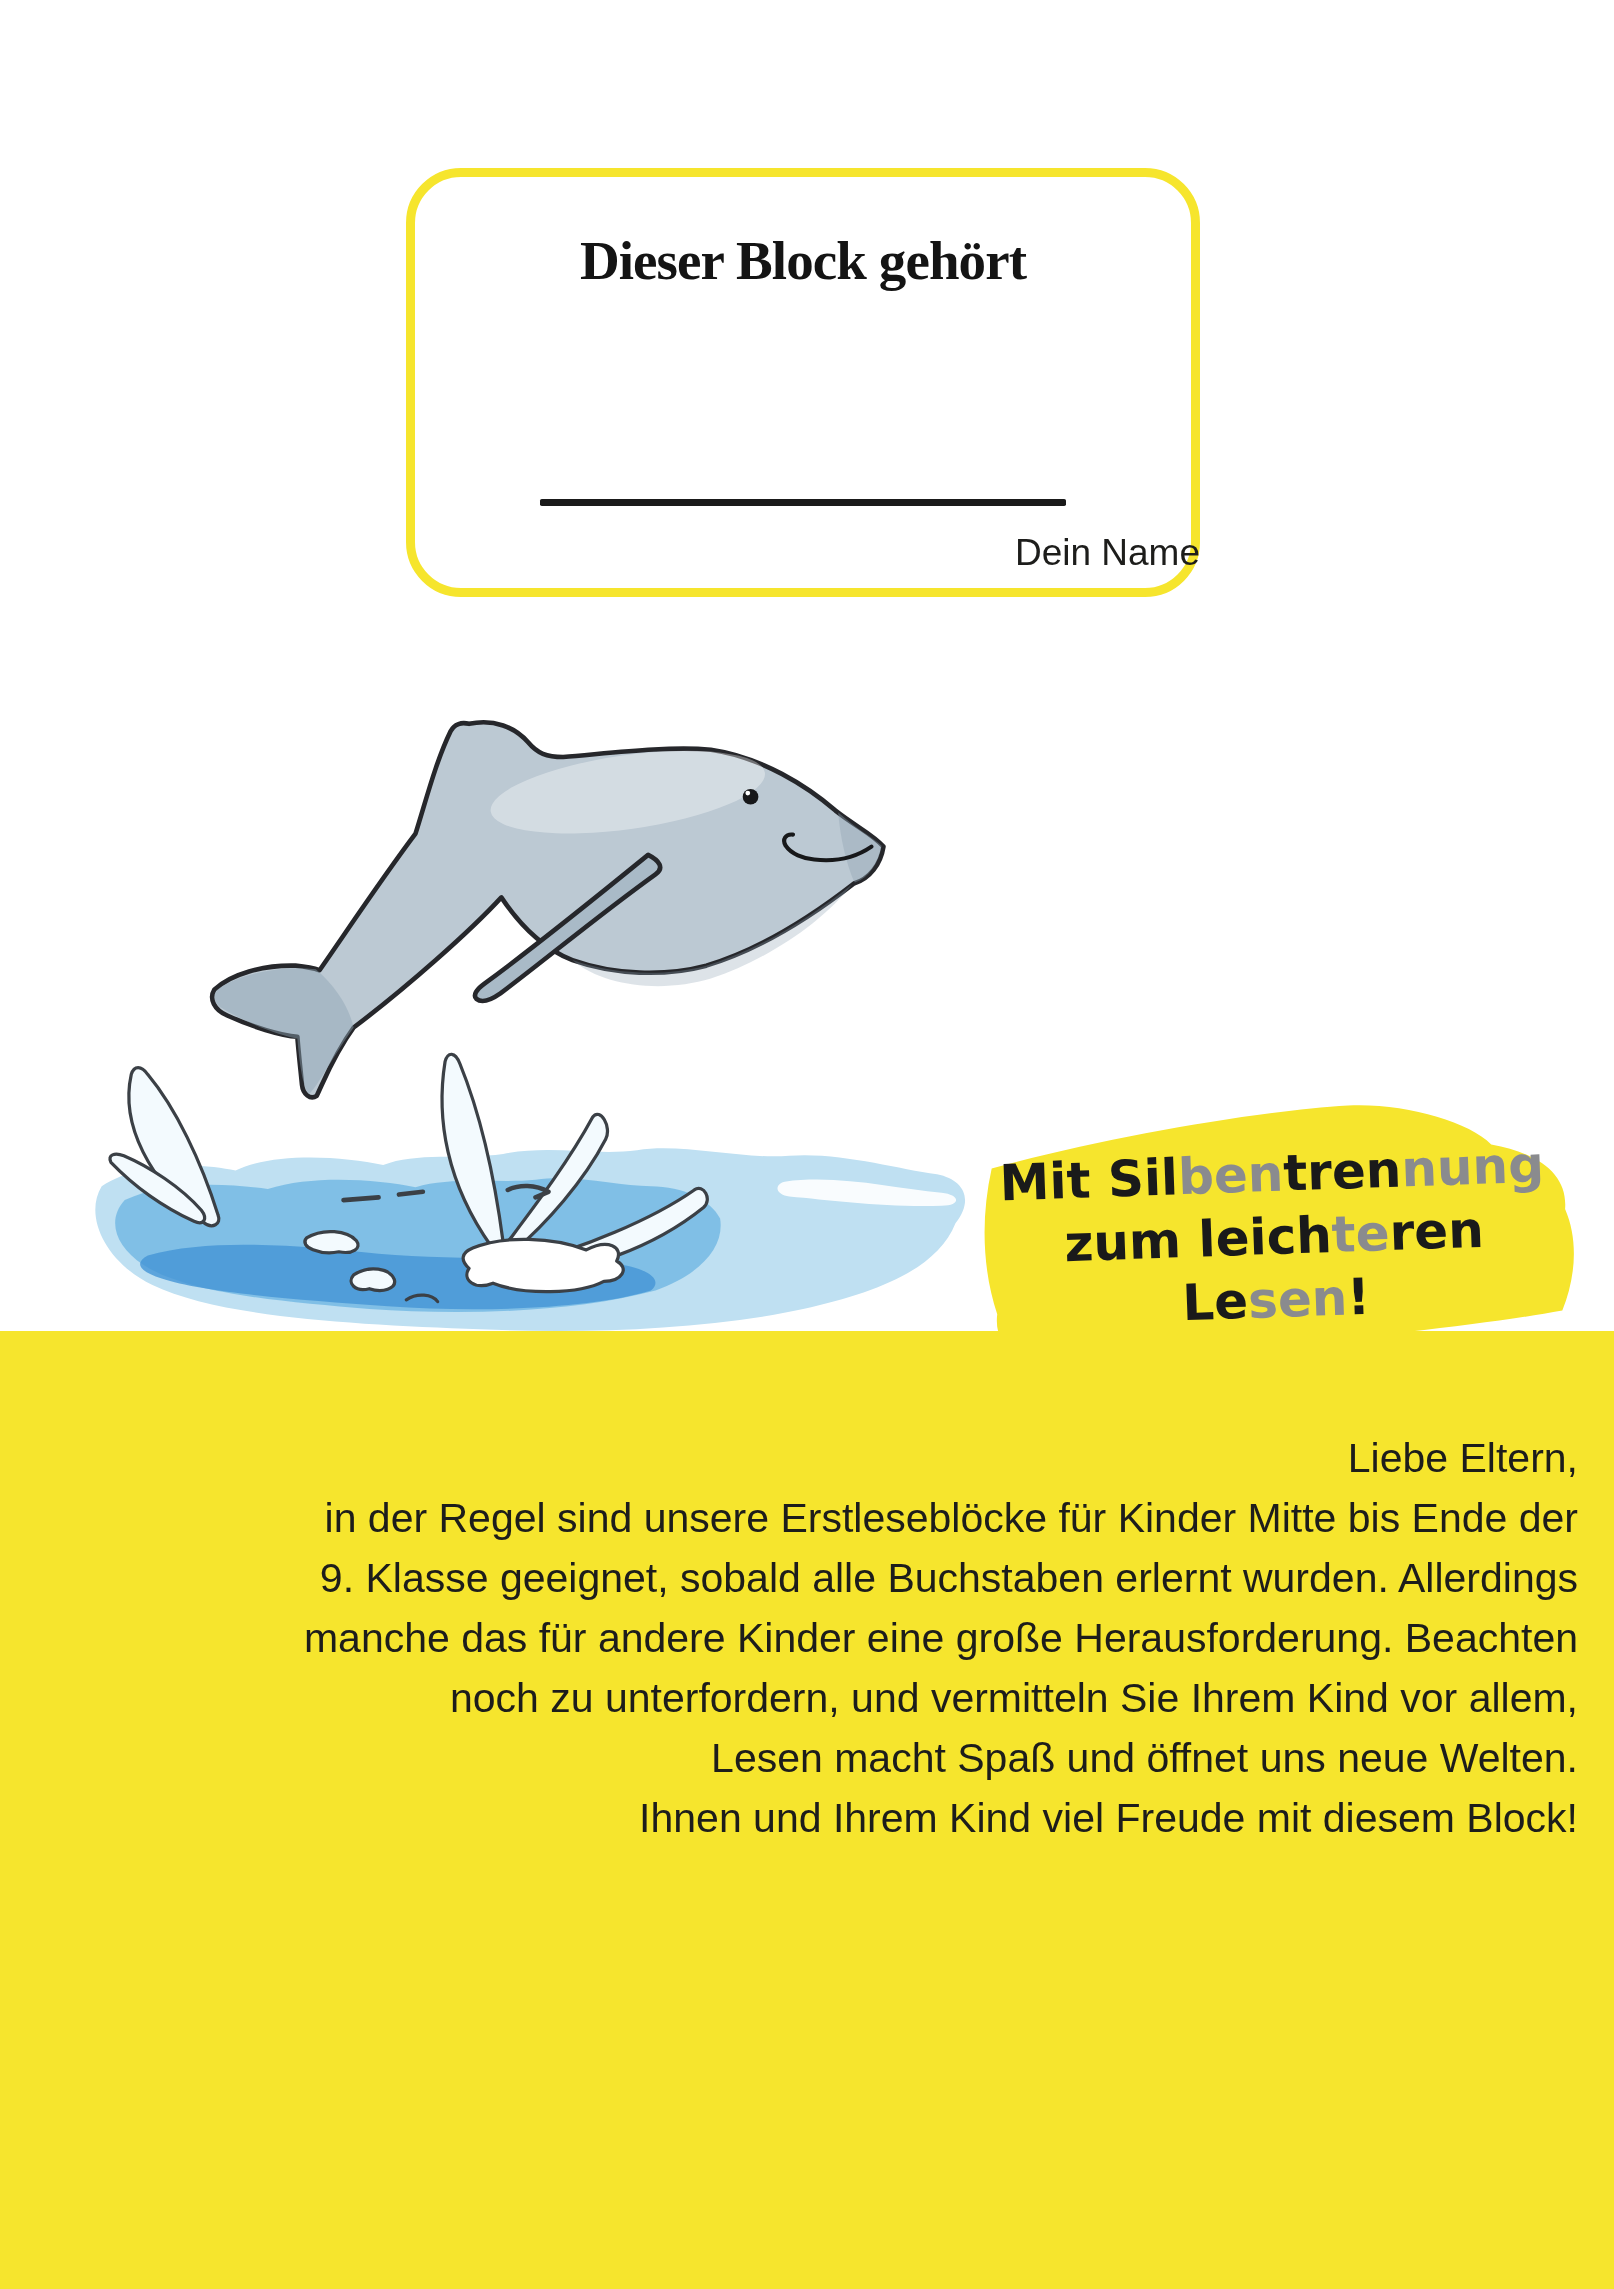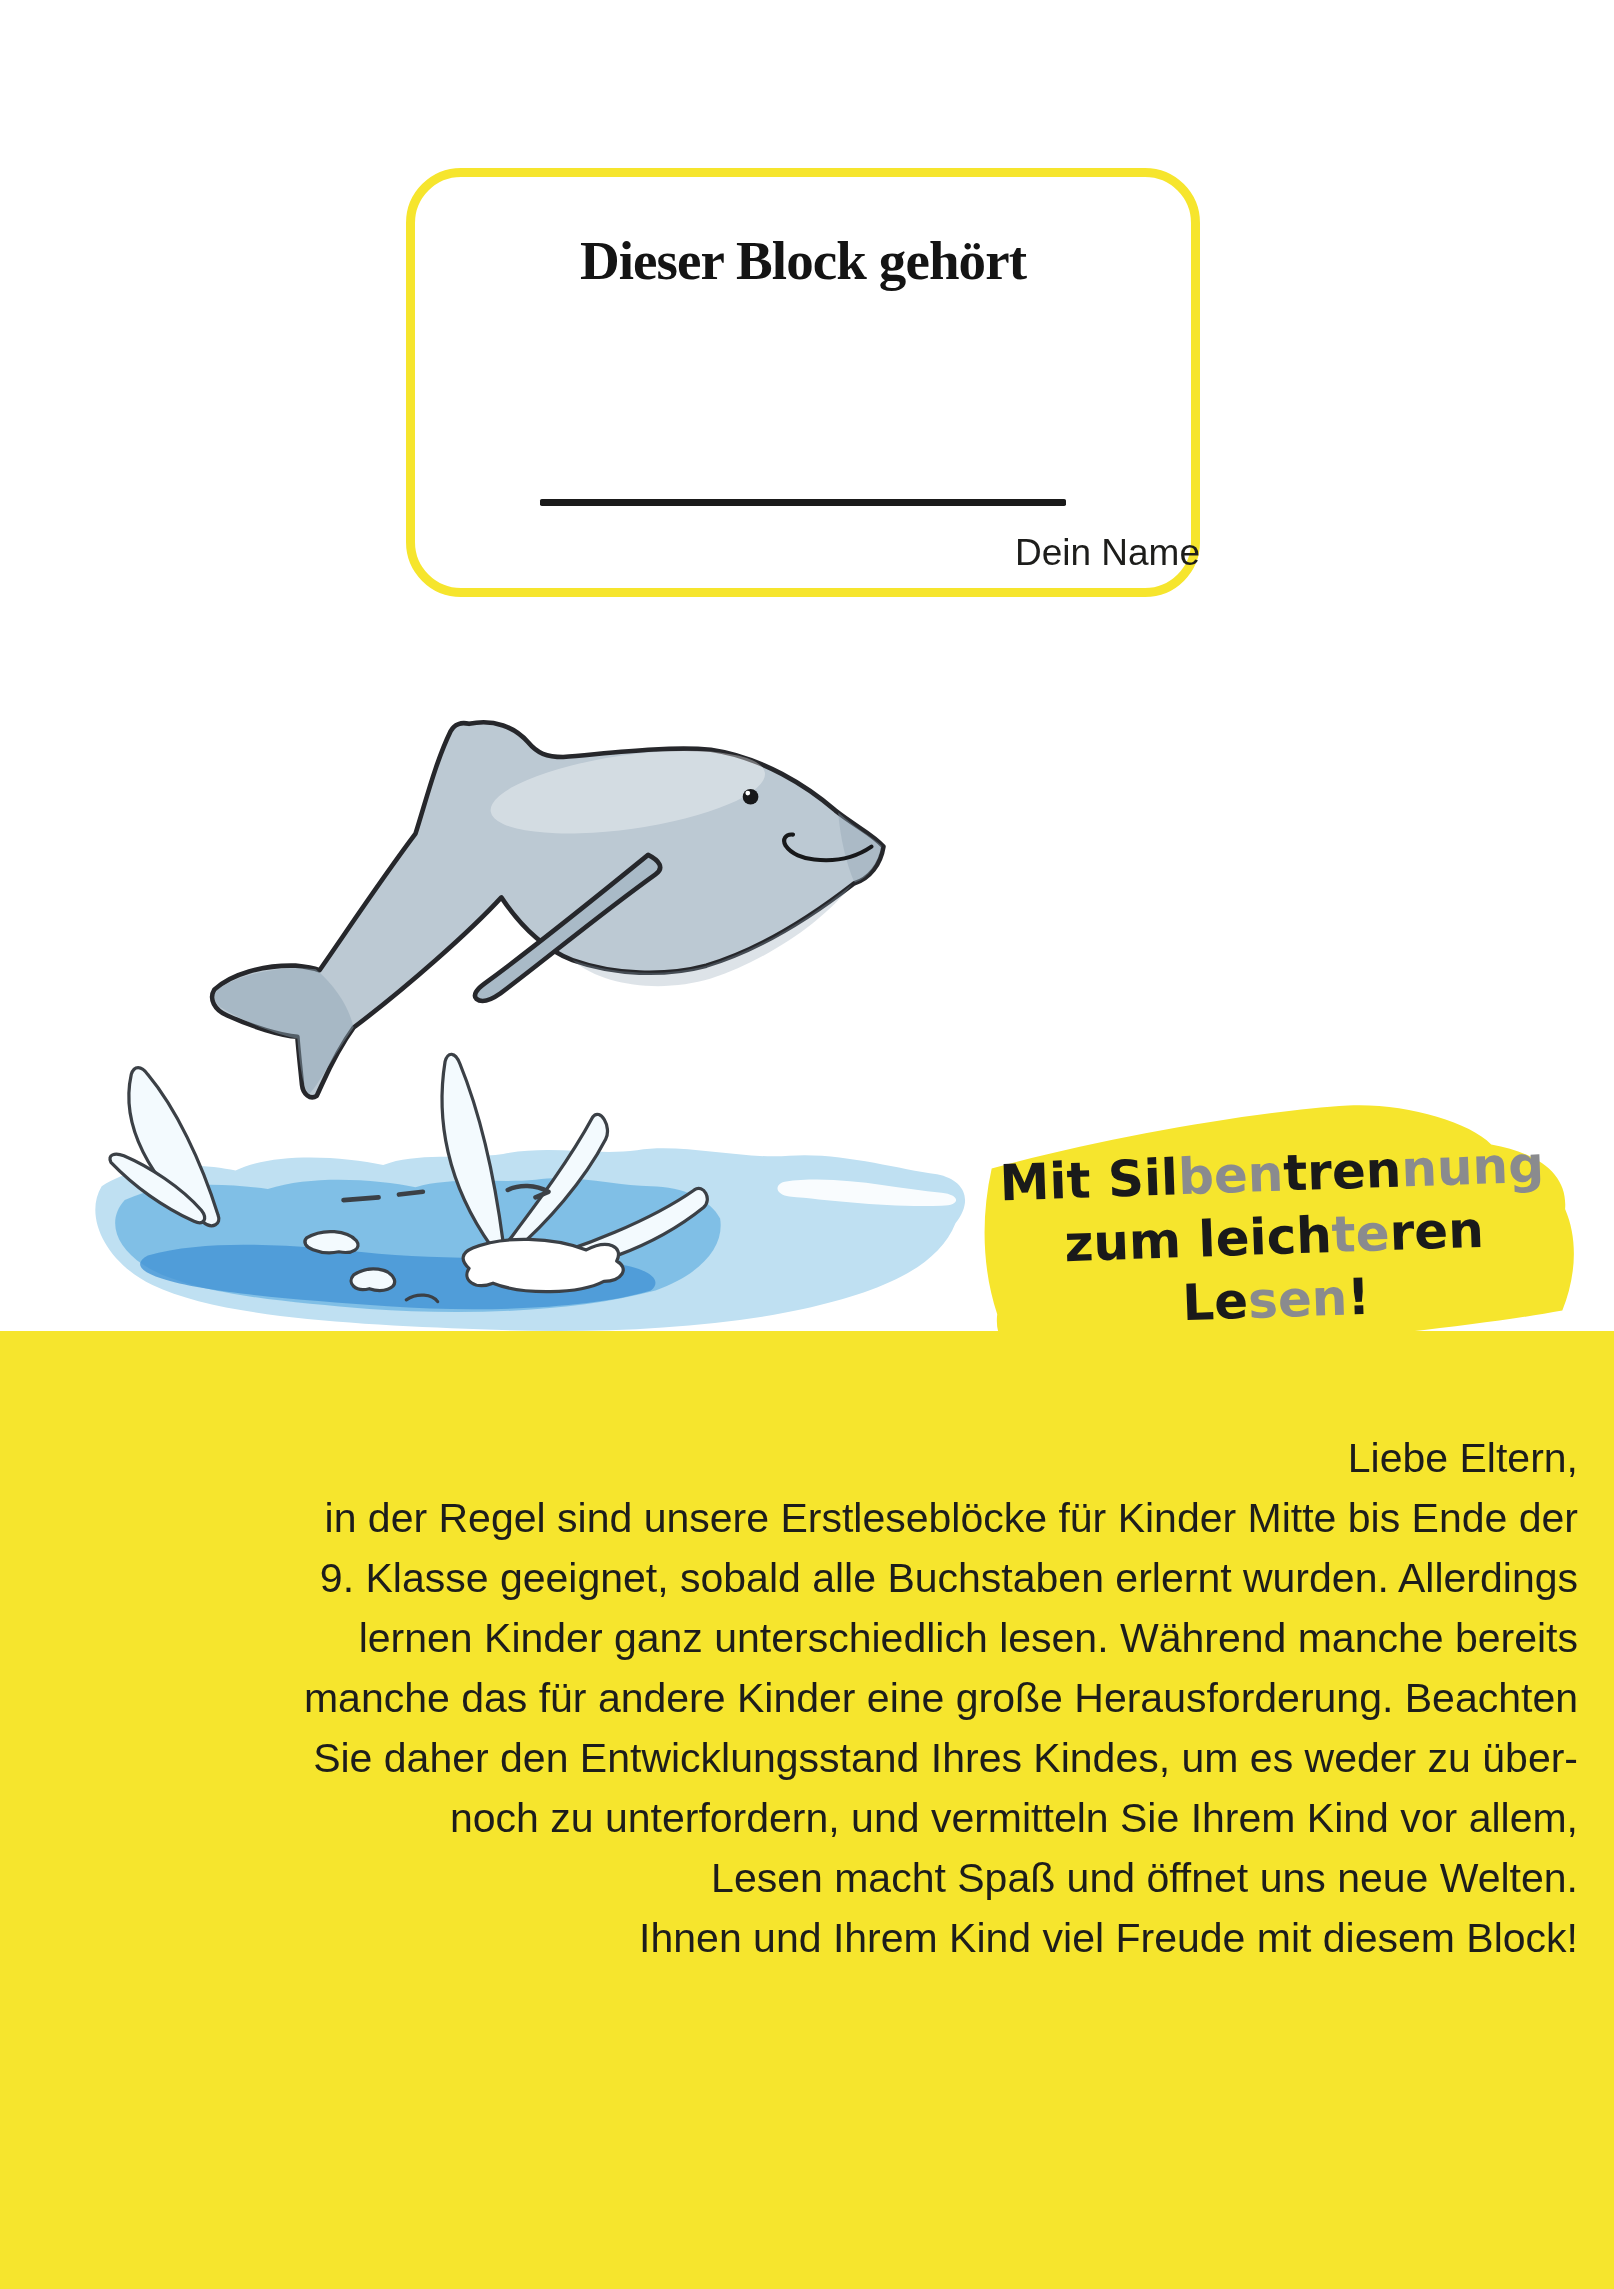--- a/index.html
+++ b/index.html
@@ -158,22 +158,20 @@
       <div><span class="black">zum leich</span><span class="gray">te</span><span class="black">ren</span></div>
       <div><span class="black">Le</span><span class="gray">sen</span><span class="black">!</span></div>
     </div>
   </div>
 
   <div class="letter-block"></div>
   <div class="letter-text">
     <div>Liebe Eltern,</div>
     <div>in der Regel sind unsere Erstleseblöcke für Kinder Mitte bis Ende der</div>
     <div>9. Klasse geeignet, sobald alle Buchstaben erlernt wurden. Allerdings</div>
-    <div>lernen Kinder ganz unterschiedlich lesen. Während manche bereits</div>
     <div>manche das für andere Kinder eine große Herausforderung. Beachten</div>
-    <div>Sie daher den Entwicklungsstand Ihres Kindes, um es weder zu über-</div>
     <div>noch zu unterfordern, und vermitteln Sie Ihrem Kind vor allem,</div>
     <div>Lesen macht Spaß und öffnet uns neue Welten.</div>
     <div>Ihnen und Ihrem Kind viel Freude mit diesem Block!</div>
   </div>
 
 </div>
 
 
 </body></html>

